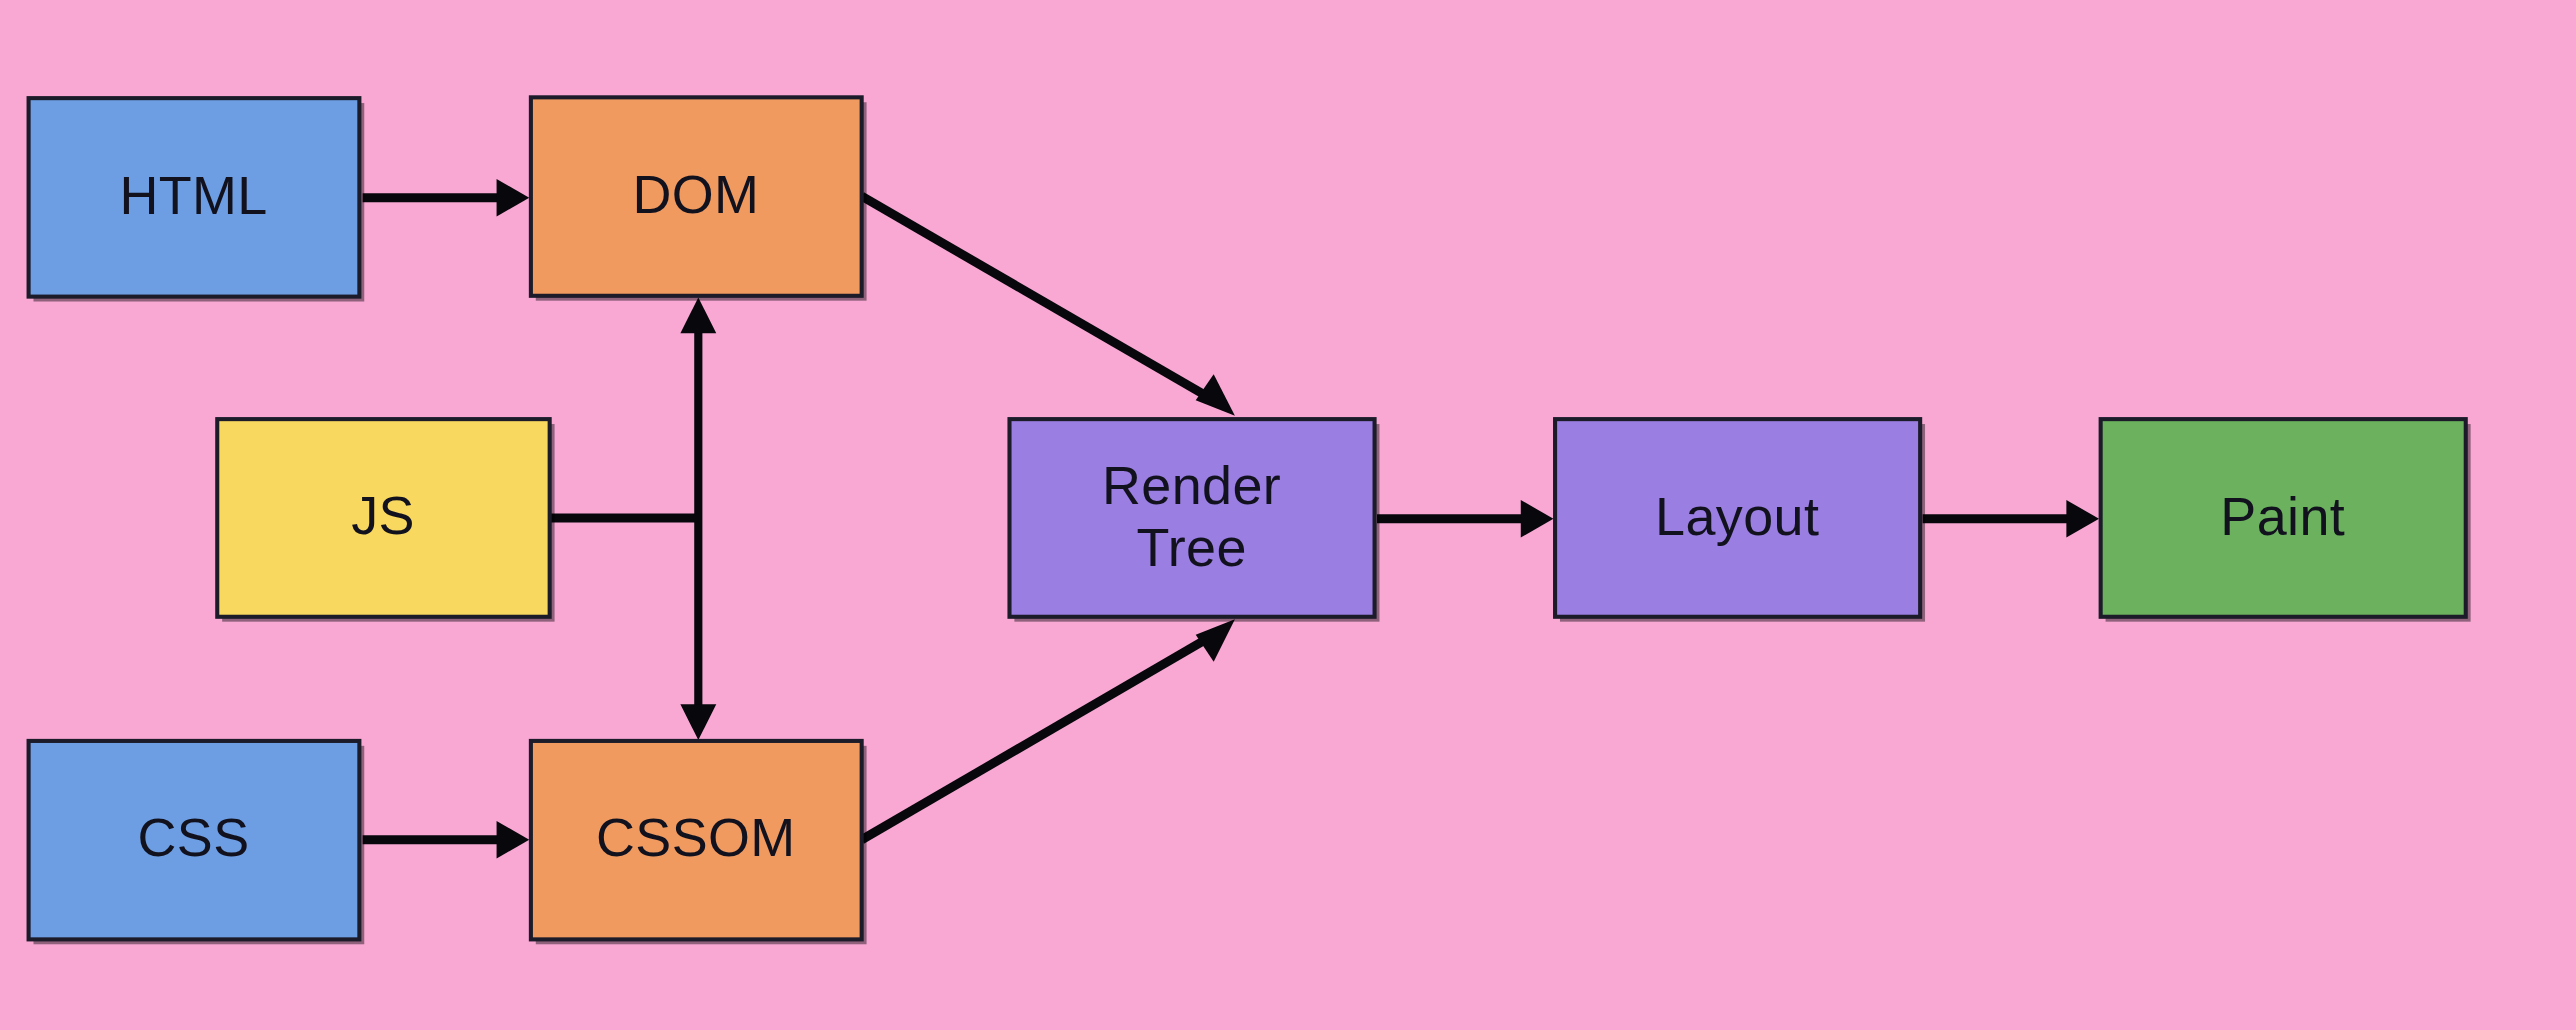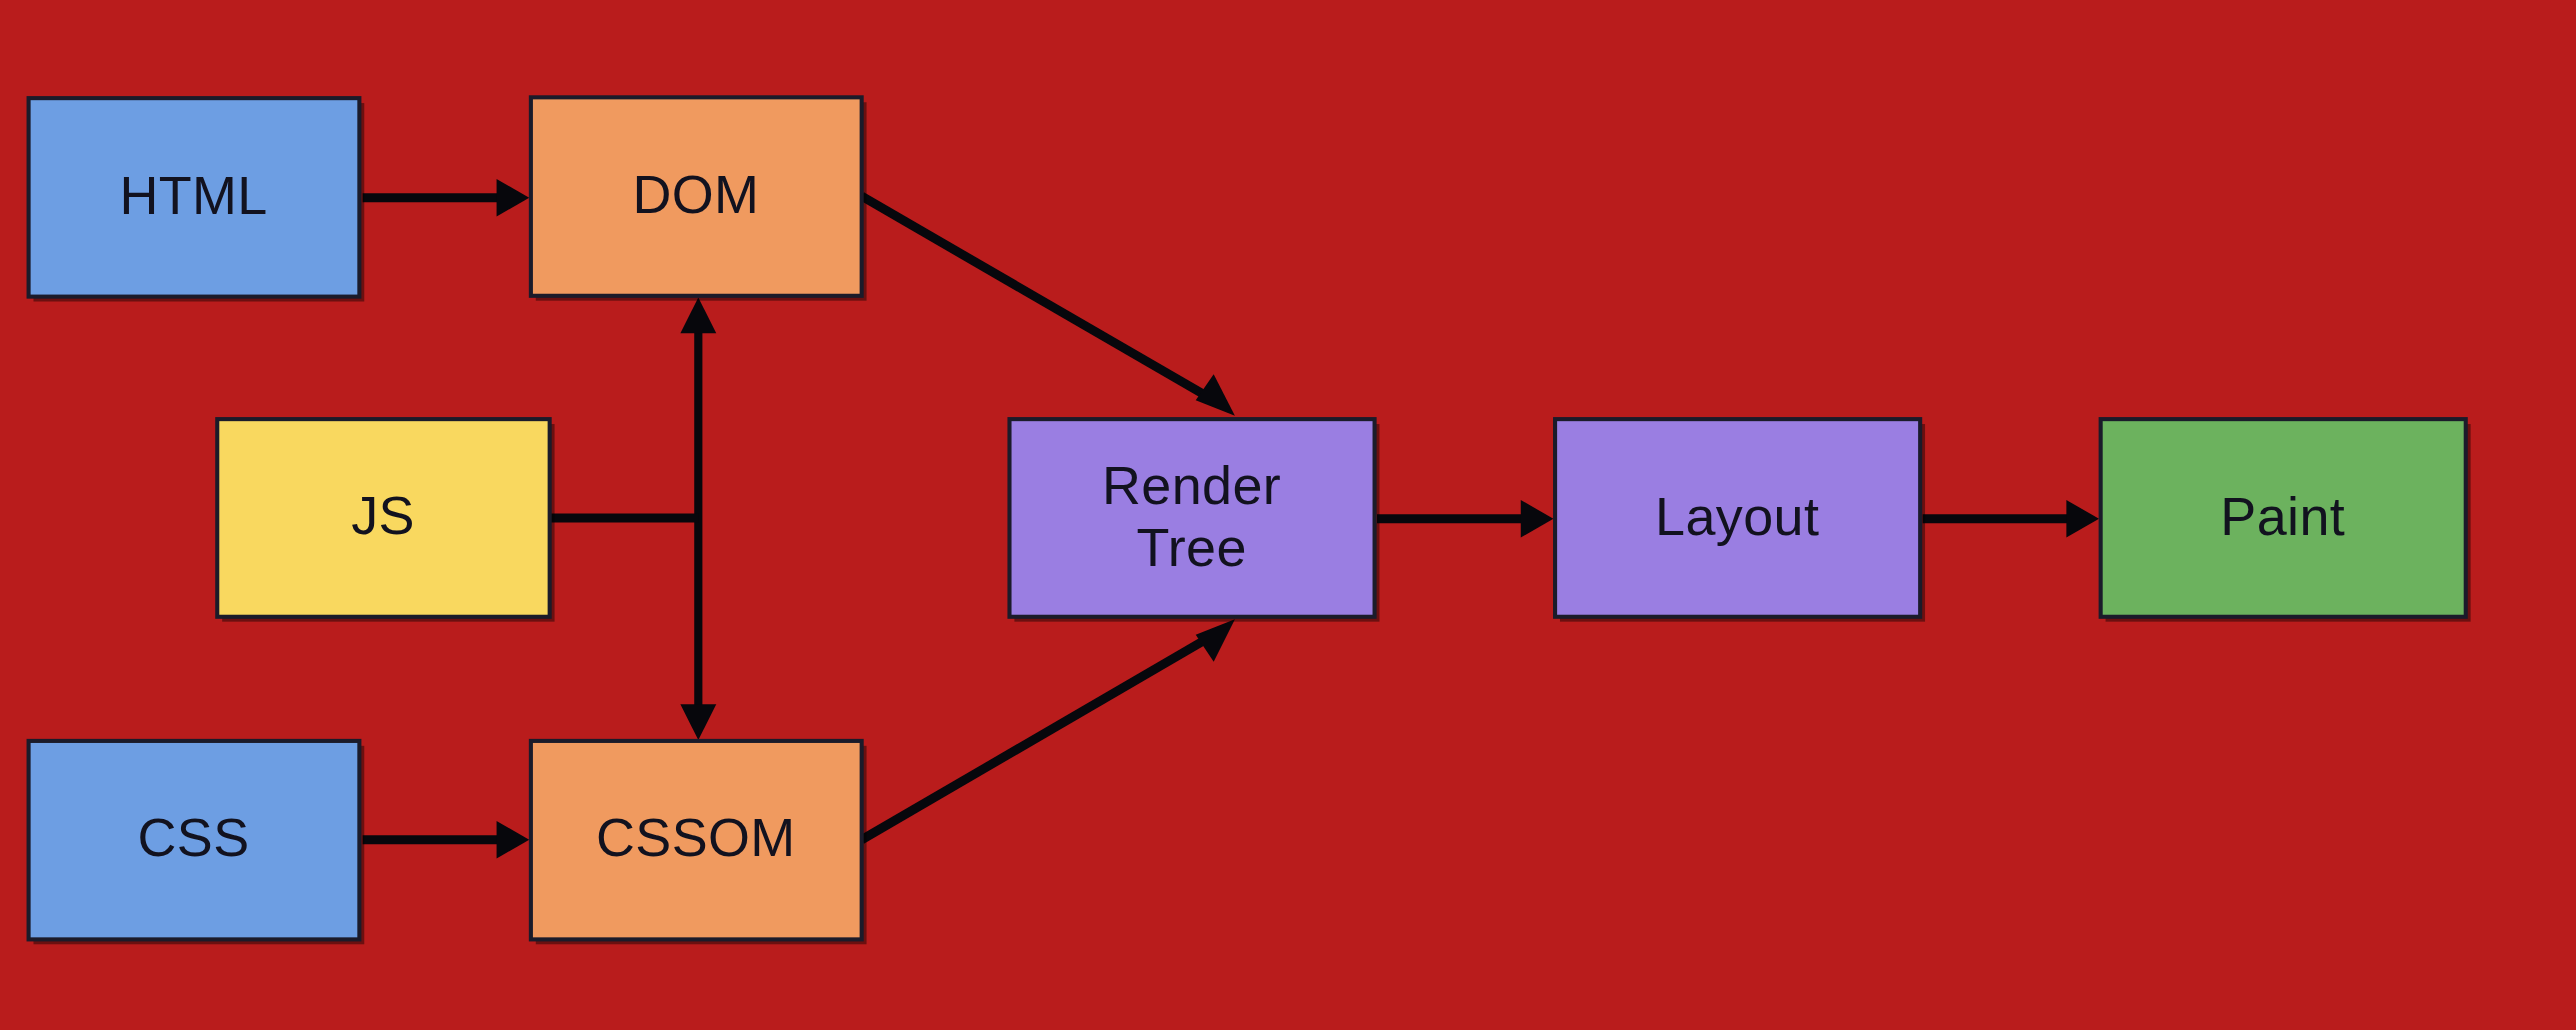--- a/index.html
+++ b/index.html
@@ -10,21 +10,21 @@
   body {
     width: 2576px;
     height: 1031px;
     font-family: "Liberation Sans", sans-serif;
     overflow: hidden;
   }
   #diagram-root {
     position: relative;
     width: 2576px;
     height: 1031px;
-    background: #b91c1c;
+    background: #f9a8d4;
   }
   svg#flow-svg {
     display: block;
     width: 2576px;
     height: 1031px;
   }
   .node-rect {
     stroke: #1b1b2a;
     stroke-width: 5;
   }

